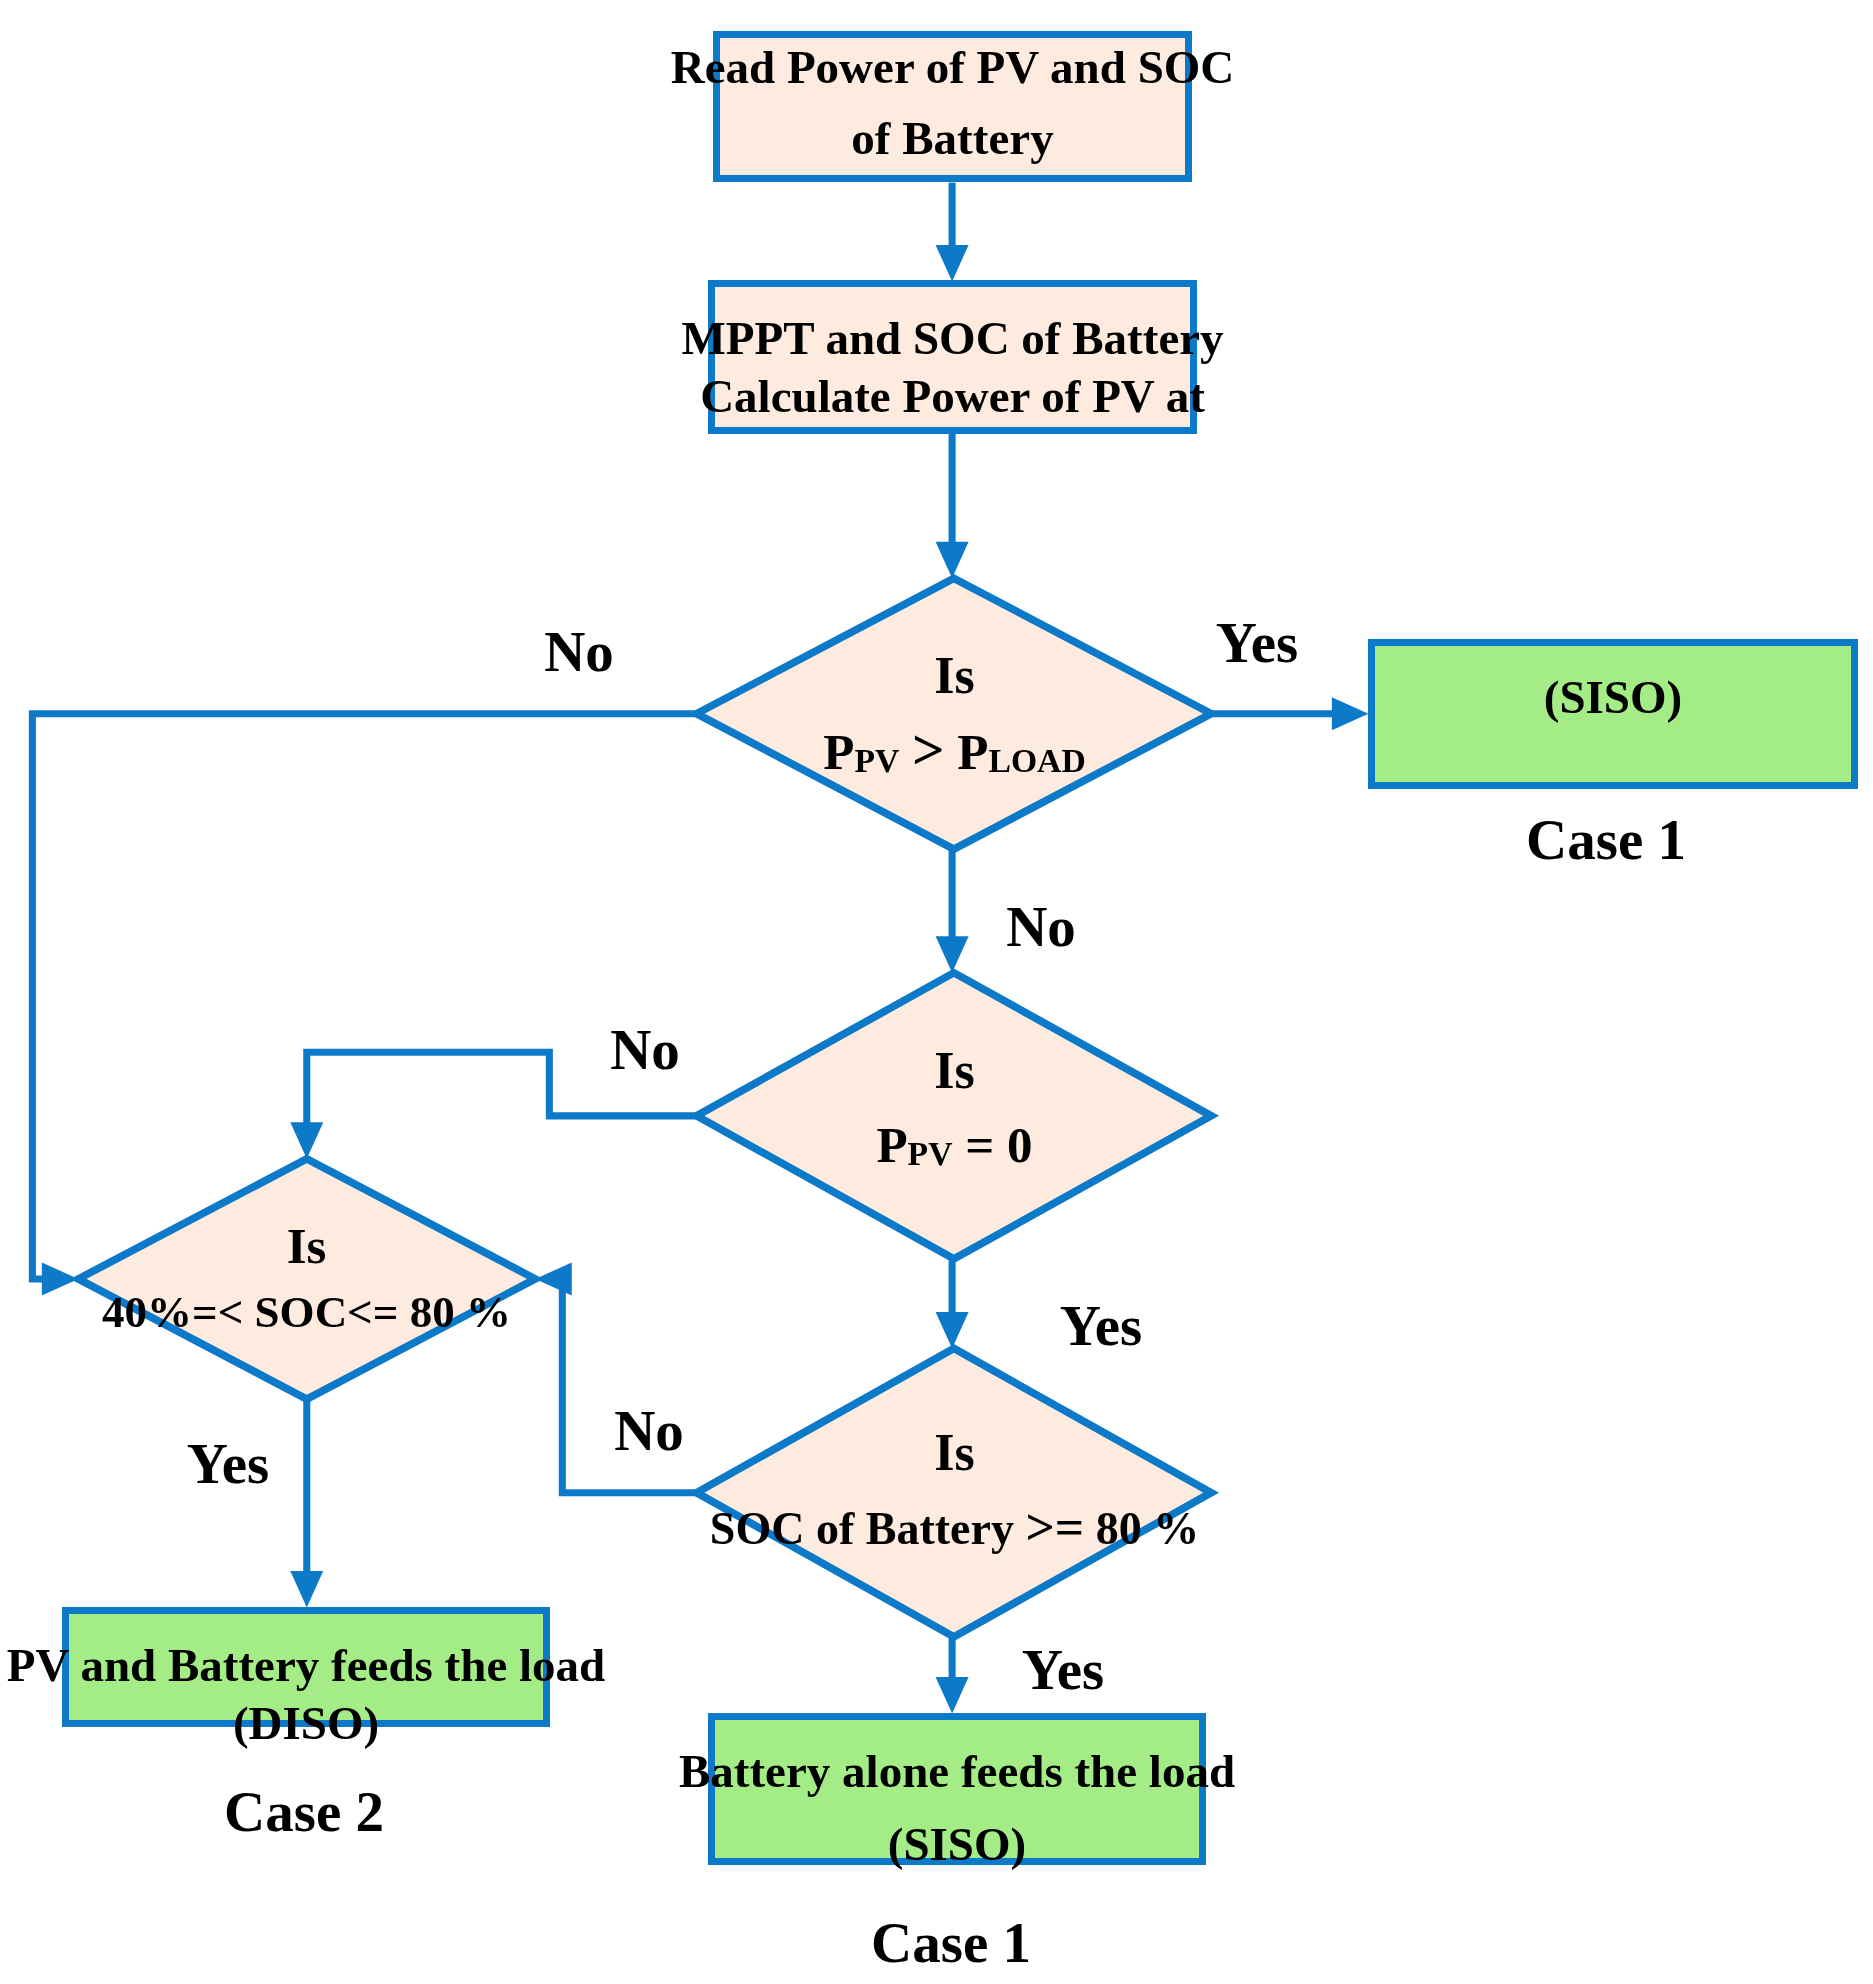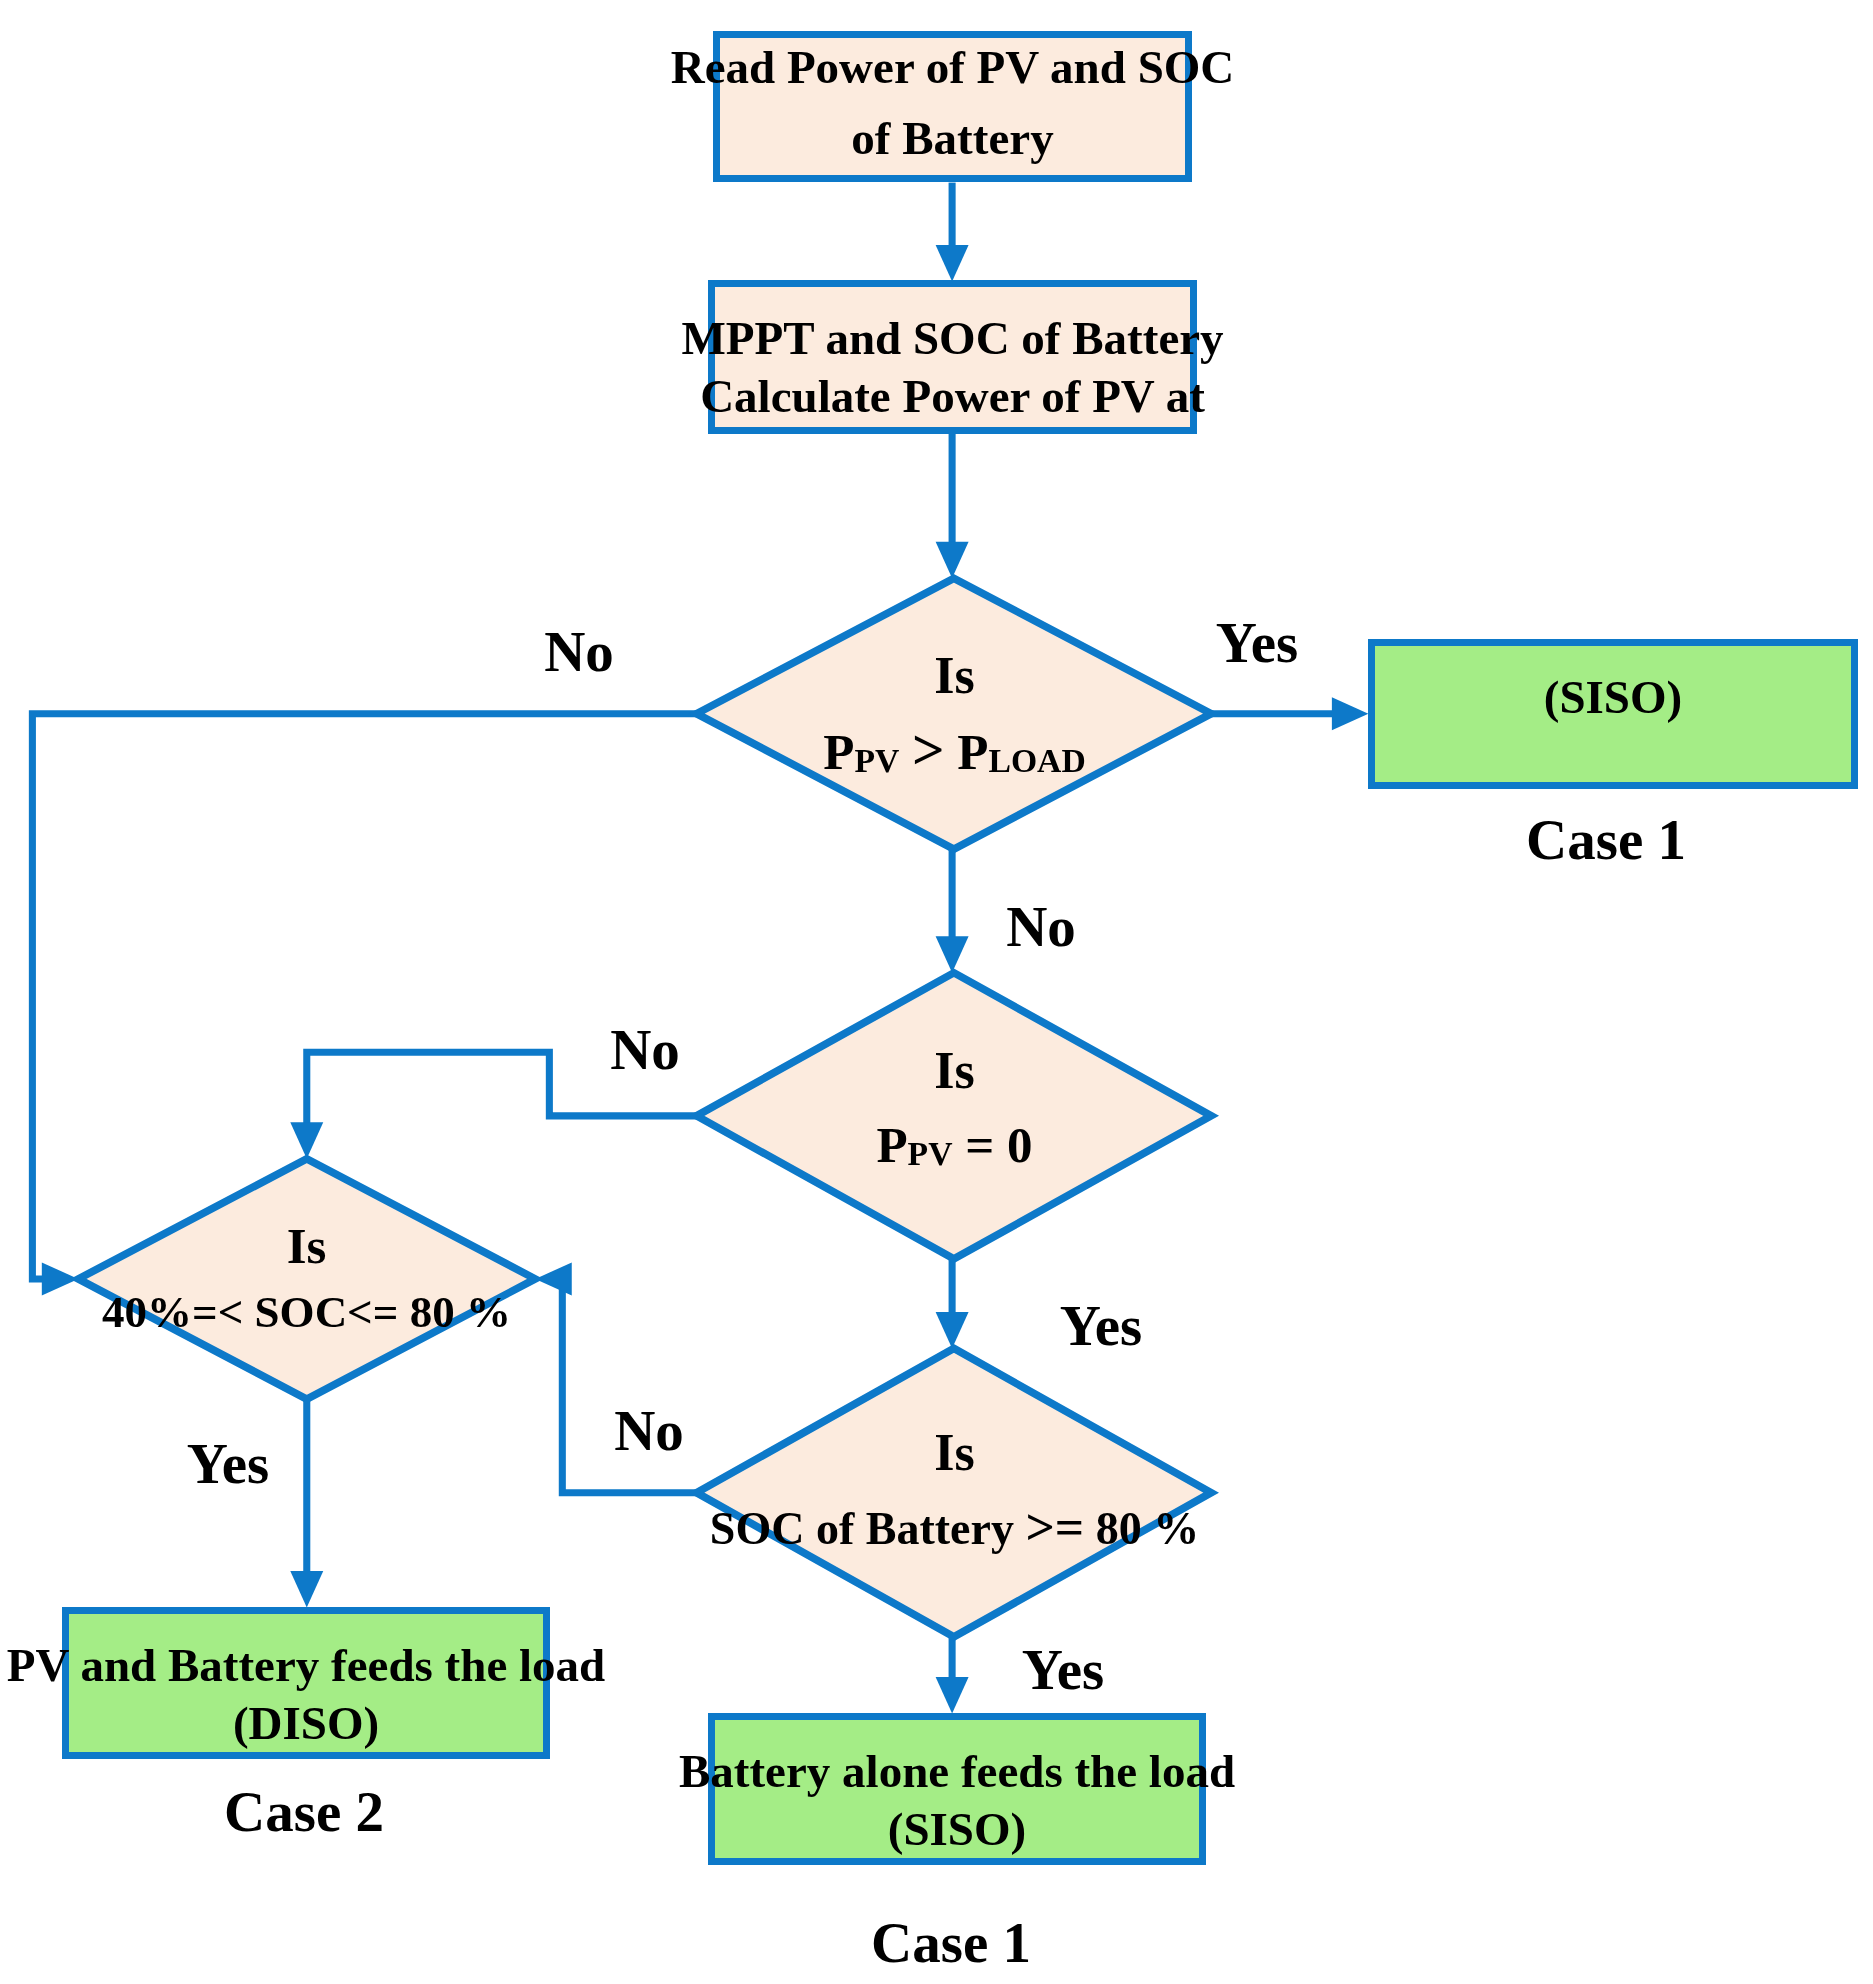--- a/index.html
+++ b/index.html
@@ -125,26 +125,26 @@
 
   <div class="box process topped" style="left:708px; top:280px; width:489px; height:154px;">
     <div class="bline">MPPT and SOC of Battery</div>
     <div class="bline">Calculate Power of PV at</div>
   </div>
 
   <div class="box result topped" style="left:1368px; top:639px; width:490px; height:150px;">
     <div class="bline">(SISO)</div>
   </div>
 
-  <div class="box result topped" style="left:62px; top:1607px; width:488px; height:152px;">
+  <div class="box result topped" style="left:62px; top:1607px; width:488px; height:120px;">
     <div class="bline">PV and Battery feeds the load</div>
     <div class="bline">(DISO)</div>
   </div>
 
-  <div class="box result topped" style="left:708px; top:1713px; width:498px; height:152px;">
+  <div class="box result topped" style="left:708px; top:1713px; width:498px; height:152px;gap:15px;">
     <div class="bline">Battery alone feeds the load</div>
     <div class="bline">(SISO)</div>
   </div>
 
   <div class="dtext" style="left:697px; top:595px; width:515px; height:238px;">
     <div class="dintro">Is</div>
     <div class="dcond"><span>P</span><sub>PV</sub> <span class="op">&gt;</span> <span>P</span><sub>LOAD</sub></div>
   </div>
 
   <div class="dtext" style="left:697px; top:989px; width:515px; height:238px; padding-bottom:35px;">

